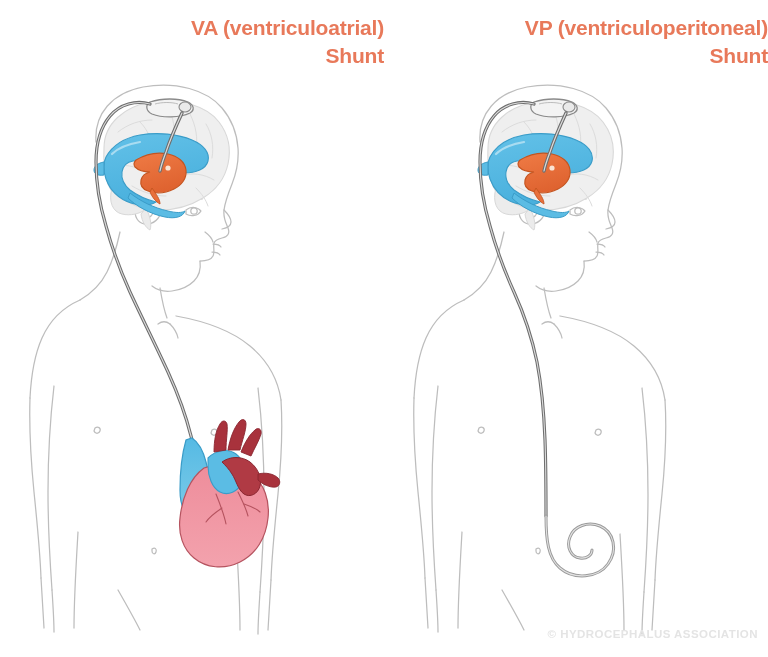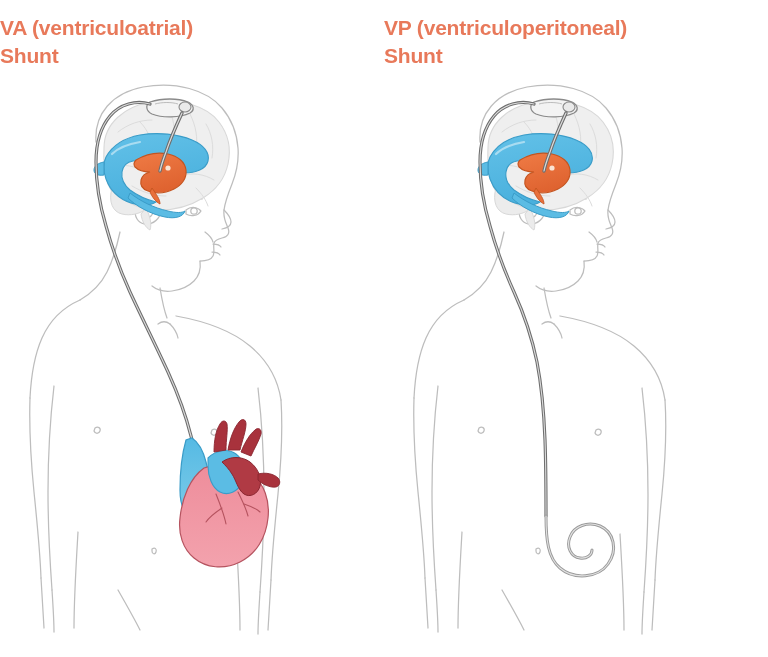--- a/index.html
+++ b/index.html
@@ -30,21 +30,21 @@
   .panel {
     position: relative;
     width: 384px;
     height: 657px;
   }
   .panel-title {
     position: absolute;
     top: 14px;
     left: 0;
     width: 384px;
-    text-align: left;
+    text-align: right;
     color: #e8795a;
     font-size: 21px;
     font-weight: bold;
     line-height: 1.32;
     letter-spacing: -0.2px;
     font-family: "Liberation Sans", sans-serif;
     white-space: pre-line;
   }
   .panel-art {
     position: absolute;
@@ -387,14 +387,15 @@
             <path d="M162 436 C162 460 164 478 176 488 C190 500 214 498 224 484
                      C234 470 230 452 216 446 C204 441 190 446 186 457
                      C182 467 187 477 196 478 C203 479 208 475 208 470" stroke="#e2e2e2" stroke-width="1.1"></path>
           </g>
         </svg>
       </div>
     </div>
 
   </div>
 
+  <div class="copyright">© HYDROCEPHALUS ASSOCIATION</div>
 
 </div>
 
 </body></html>

